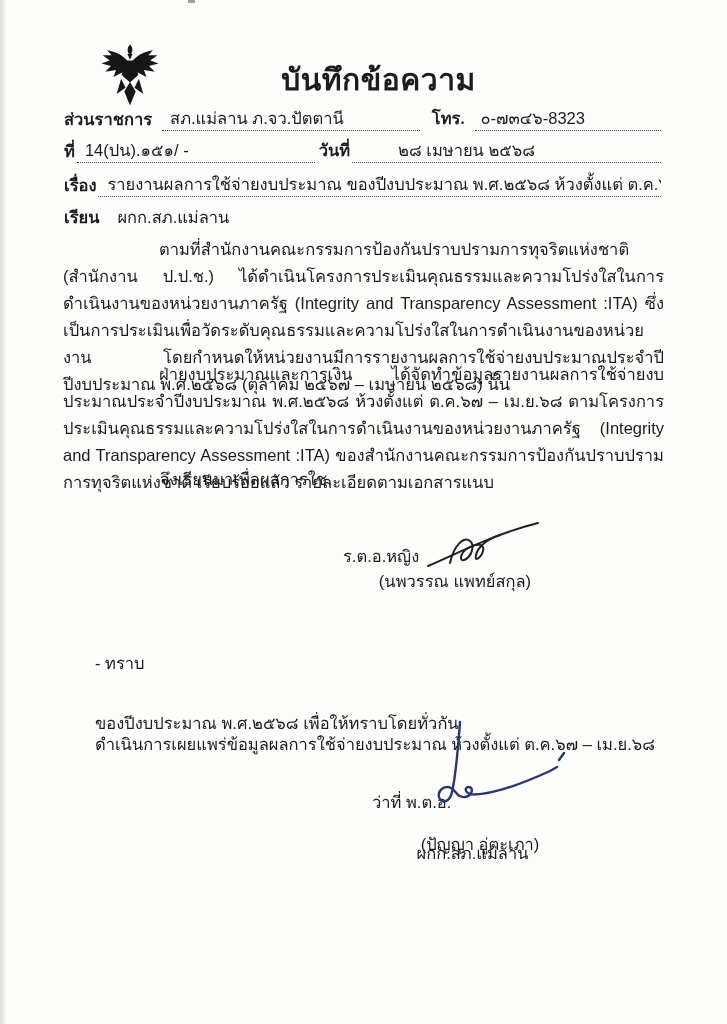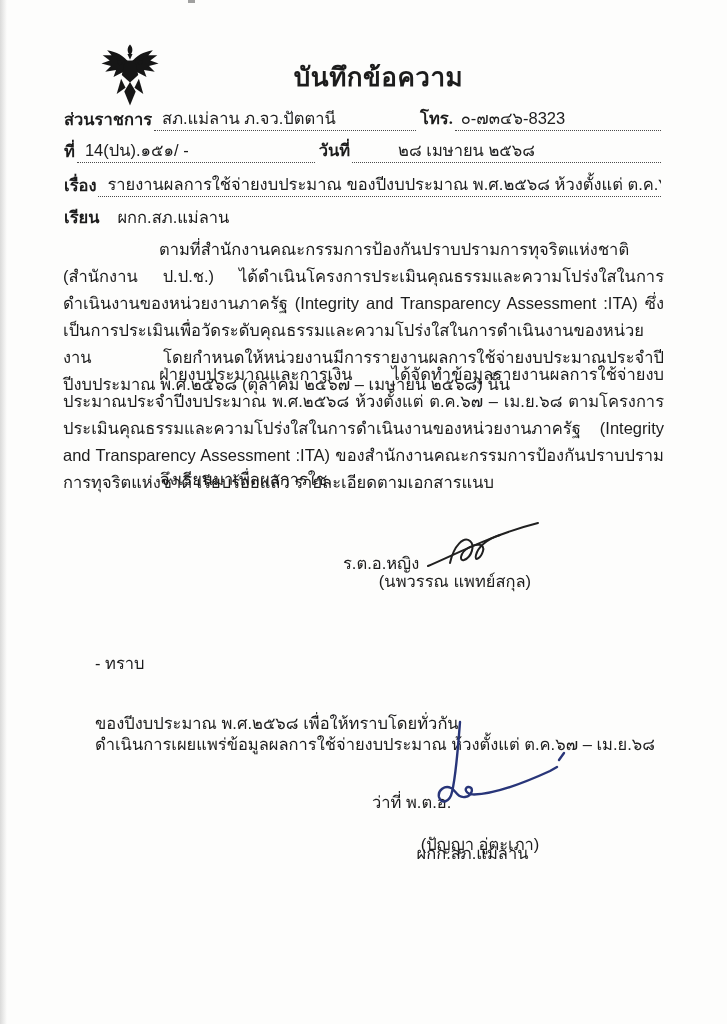--- a/index.html
+++ b/index.html
@@ -19,37 +19,37 @@
     background: linear-gradient(to right, rgba(60,60,60,.18), rgba(60,60,60,0));
     pointer-events: none;
   }
   .top-speck { position: absolute; left: 188px; top: 0; width: 7px; height: 3px; background: #777; opacity: .7; }
 
   .emblem { position: absolute; left: 98px; top: 42px; width: 64px; height: 66px; }
 
   .memo-title {
     position: absolute; left: 0; right: 0; top: 56px;
     text-align: center; padding-left: 30px;
-    font-size: 26px; font-weight: 700; letter-spacing: .5px;
+    font-size: 30px; font-weight: 700; letter-spacing: .5px;
   }
 
   .field-row {
     position: absolute; left: 64px; right: 64px;
     display: flex; align-items: flex-end;
     font-size: 16.5px; line-height: 24px; white-space: nowrap;
   }
   .lbl { font-weight: 700; flex: 0 0 auto; }
   .leader {
     flex: 1 1 auto; border-bottom: 1.6px dotted #4a4a4a;
     margin: 0 2px; overflow: hidden; line-height: 24px;
   }
   .leader .val { display: inline-block; }
   .plain-val { margin-left: 18px; }
 
-  .row-dept  { top: 106px; }
+  .row-dept  { top: 106px; gap: 8px; }
   .row-docno { top: 138px; }
   .row-subj  { top: 172px; }
   .row-to    { top: 205px; }
   .tel-cell  { flex: 0 0 auto; margin-left: 2px; font-family: Liberation Serif, serif; }
   .leader-dept { max-width: 262px; }
   .leader-docno { max-width: 252px; }
 
   .body-par {
     position: absolute; left: 63px; width: 601px;
     font-size: 16.5px; line-height: 27px;
@@ -58,21 +58,21 @@
   .par1 { top: 236px; }
   .par2 { top: 361px; }
   .closing {
     position: absolute; left: 160px; top: 466px;
     font-size: 16.5px;
   }
 
   .sig-rank { position: absolute; font-size: 16.5px; white-space: nowrap; }
   .sig-name, .sig-pos { position: absolute; font-size: 16.5px; text-align: center; white-space: nowrap; }
 
-  .sig1-rank { left: 343px; top: 543px; margin-top: 7px; }
+  .sig1-rank { left: 343px; top: 543px; }
   .sig1-svg  { position: absolute; left: 424px; top: 518px; }
   .sig1-name { left: 350px; width: 210px; top: 568px; }
   .sig1-pos  { left: 350px; width: 205px; top: 593px; }
 
   .note-ack  { position: absolute; left: 95px; top: 650px; font-size: 16.5px; }
   .note-line1{ position: absolute; left: 95px; top: 683px; font-size: 16.5px; margin-top: 48px; }
   .note-line2{ position: absolute; left: 95px; top: 710px; font-size: 16.5px; }
 
   .sig2-rank { left: 372px; top: 789px; }
   .sig2-svg  { position: absolute; left: 424px; top: 720px; }

